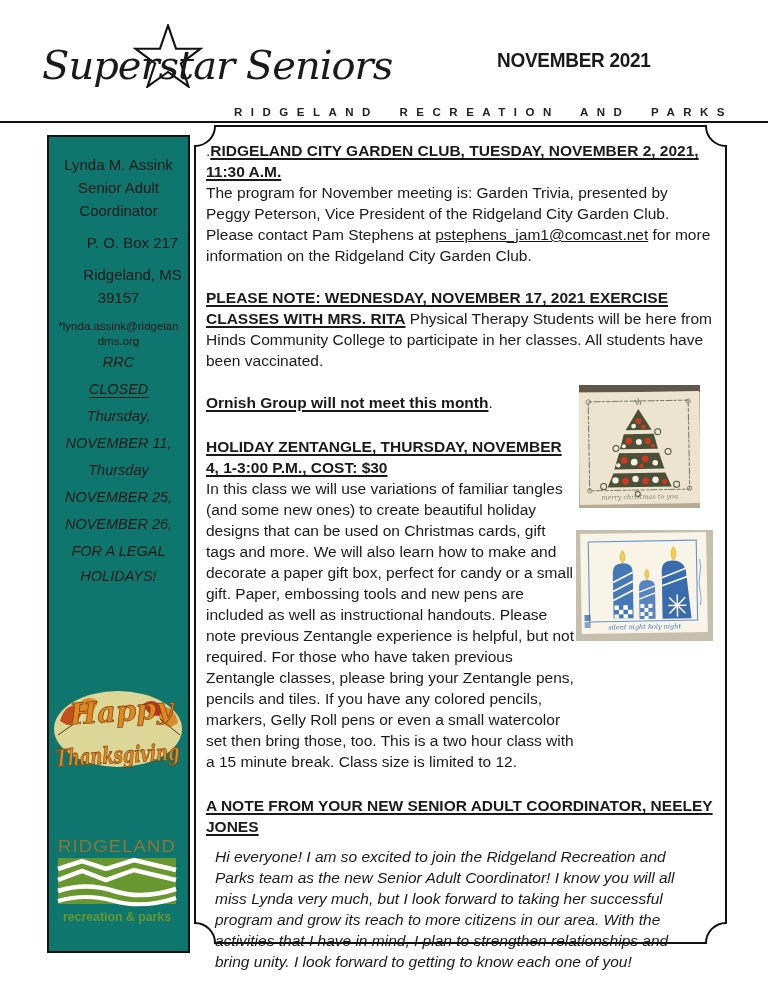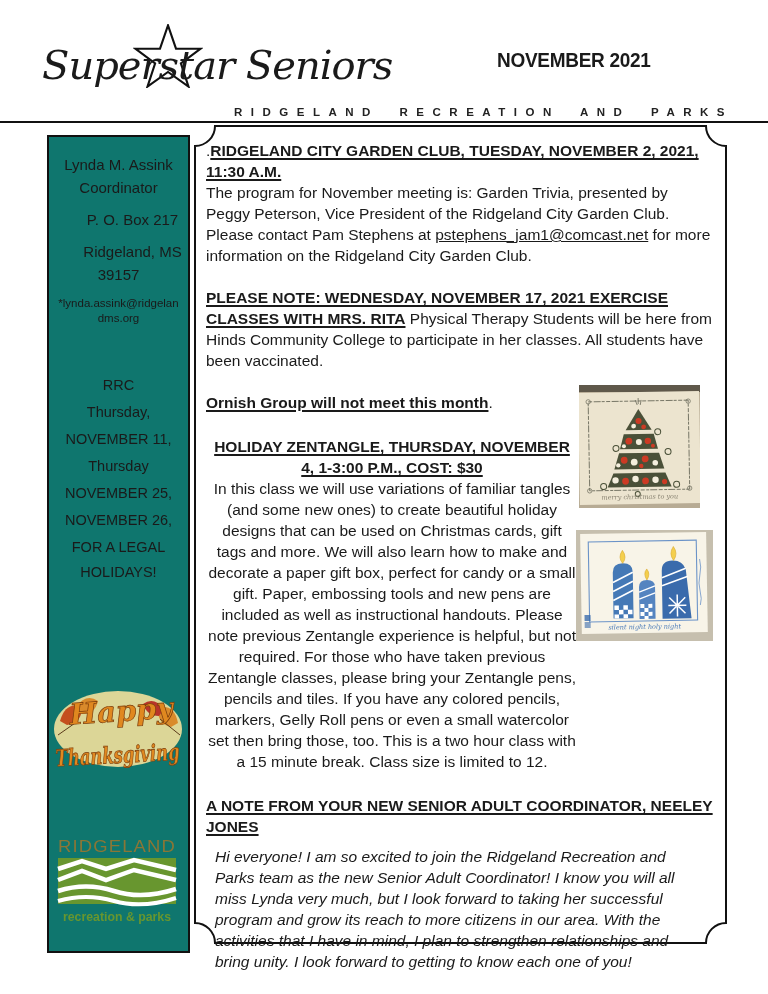--- a/index.html
+++ b/index.html
@@ -17,34 +17,34 @@
   .hdr-rule{position:absolute;left:0;top:121px;width:768px;height:2px;background:#111;}
 
   
   .sidebar{position:absolute;left:47px;top:135px;width:143px;height:818px;border:2px solid #111;
            box-sizing:border-box;background:#0f766e;text-align:center;}
   .s-line{font-size:15px;line-height:23px;}
   .s-gap{margin-top:9px;padding-left:28px;}
   .s-phone{font-size:17px;line-height:24px;margin-top:12px;letter-spacing:-.3px;}
   .s-email{font-size:11.5px;line-height:15px;margin-top:10px;}
   .contact{margin-top:16px;}
-  .closed{margin-top:46px;}
+  .closed{font-style:italic;}
   .c-line{font-size:14.5px;line-height:27px;}
   .c-underline{text-decoration:underline;text-underline-offset:3px;}
   .tg-wrap{position:absolute;left:3px;top:540px;width:135px;height:120px;}
   .logo-wrap{position:absolute;left:7px;top:700px;width:122px;height:92px;text-align:center;}
 
   
   .main-box{position:absolute;left:194px;top:125px;width:534px;height:820px;}
   .plaque{position:absolute;left:0;top:0;}
   .main-content{position:absolute;left:12px;top:15px;width:508px;font-size:15.5px;line-height:21px;}
   .h{font-weight:bold;}
   .u{text-decoration:underline;text-decoration-thickness:2px;text-underline-offset:2px;}
   .sec{margin:0 0 21px 0;}
-  .zen-col{width:372px;text-align:center;}
+  .zen-col{width:372px;}
   .note-para{font-style:italic;padding-left:9px;width:486px;}
   .sig{font-style:italic;padding-left:9px;margin-top:21px;}
   .email-link{text-decoration:underline;color:inherit;cursor:pointer;}
   .photo{position:absolute;}
   .tree-photo{left:385px;top:260px;width:103px;height:123px;}
   .candles-photo{left:382px;top:405px;width:126px;height:111px;}
 </style>
 </head>
 <body>
 
@@ -58,32 +58,34 @@
     </svg>
   </div>
 
   <div class="nl-title">Superstar Seniors</div>
   <div class="nl-subtitle">RIDGELAND RECREATION AND PARKS</div>
   <div class="hdr-rule"></div>
 
   <aside class="sidebar">
     <div class="contact">
       <div class="s-line">Lynda M. Assink</div>
+      <div class="s-line">Senior Adult</div>
       <div class="s-line">Coordinator</div>
       <div class="s-line s-gap">P. O. Box 217</div>
       <div class="s-line s-gap">Ridgeland, MS</div>
       <div class="s-line">39157</div>
       <div class="s-email">
         <div>*lynda.assink@ridgelan</div>
         <div>dms.org</div>
       </div>
     </div>
 
     <div class="closed">
       <div class="c-line">RRC</div>
+      <div class="c-line c-underline">CLOSED</div>
       <div class="c-line">Thursday,</div>
       <div class="c-line">NOVEMBER 11,</div>
       <div class="c-line">Thursday</div>
       <div class="c-line">NOVEMBER 25,</div>
       <div class="c-line">NOVEMBER 26,</div>
       <div class="c-line">FOR A LEGAL</div>
       <div class="c-line" style="line-height:23px">HOLIDAYS!</div>
     </div>
 
     <div class="tg-wrap">

